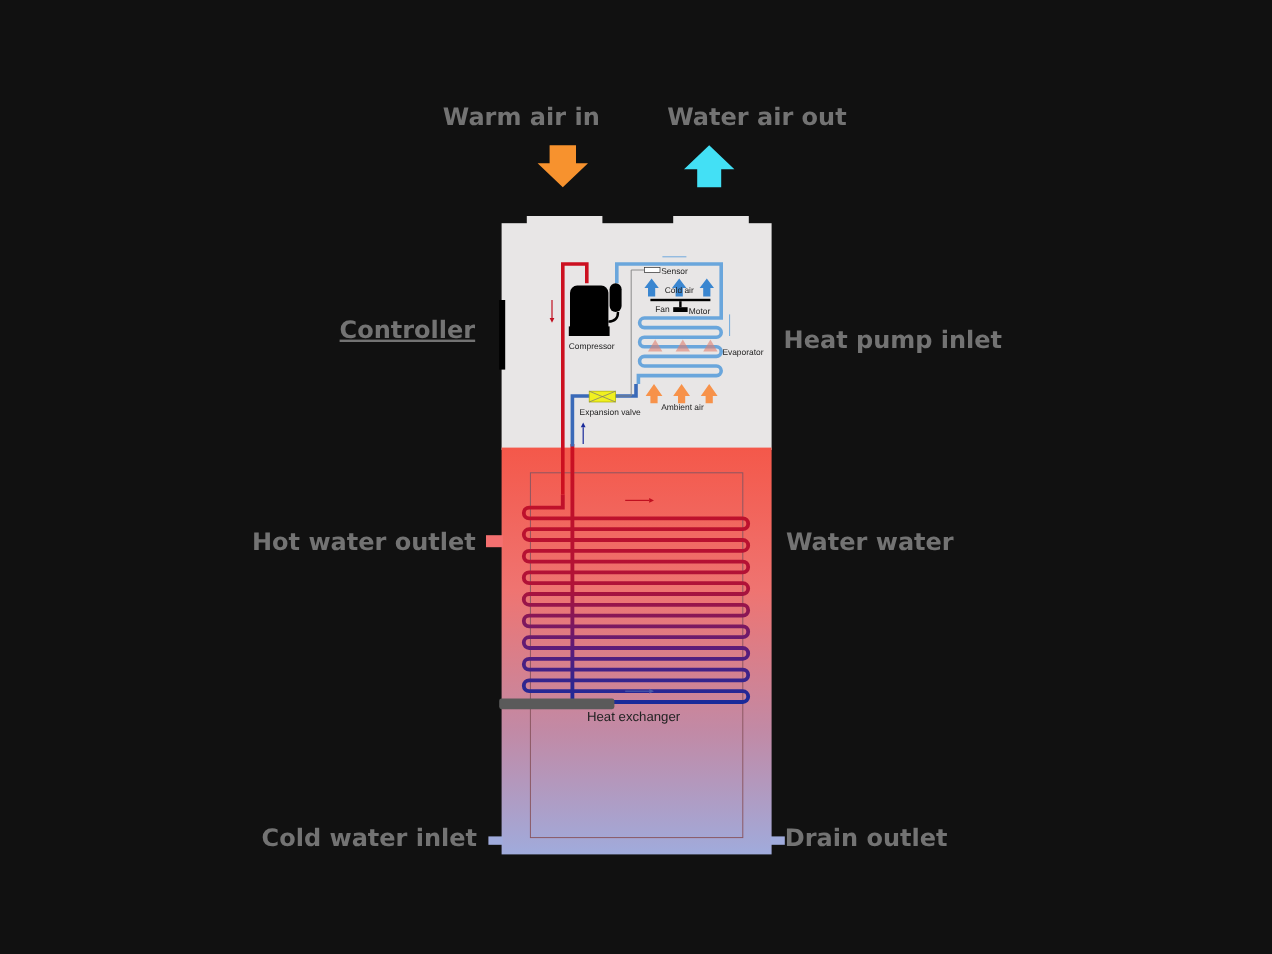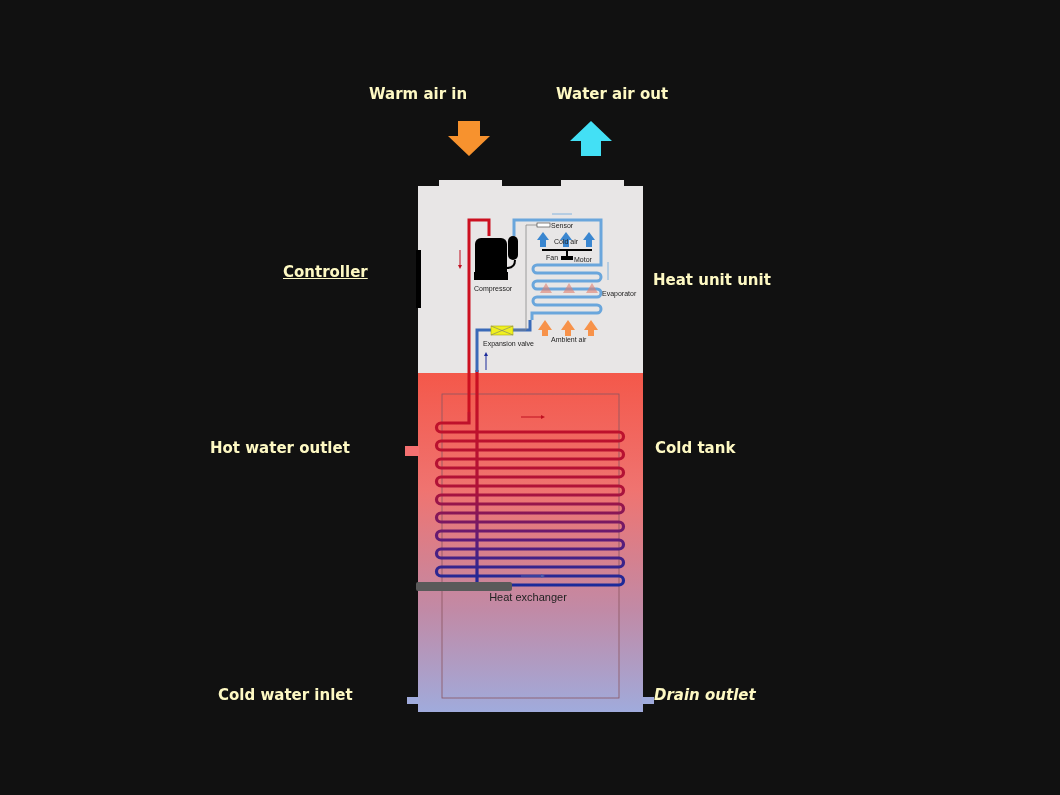--- a/index.html
+++ b/index.html
@@ -1,32 +1,32 @@
 <!DOCTYPE html>
 <html><head>
 <meta charset="utf-8">
 <style>
   html, body { margin:0; padding:0; background:#111111; }
   body { width:1060px; height:795px; position:relative; overflow:hidden; font-family:"DejaVu Sans", sans-serif; }
-  .lbl { position:absolute; color:#fef9c3; font-weight:bold; font-size:15px; white-space:nowrap; line-height:1; }
+  .lbl { position:absolute; color:#737373; font-weight:bold; font-size:20px; white-space:nowrap; line-height:1; }
   svg { position:absolute; left:0; top:0; }
   .small { font-family:"Liberation Sans", sans-serif; font-size:7px; fill:#222; }
 </style>
 </head>
 <body>
 
 <div class="lbl" style="left:369px;top:87px;">Warm air in</div>
 <div class="lbl" style="left:556px;top:87px;">Water air out</div>
 
 <div class="lbl" style="left:283px;top:265px;text-decoration:underline;">Controller</div>
-<div class="lbl" style="left:653px;top:273px;">Heat unit unit</div>
+<div class="lbl" style="left:653px;top:273px;">Heat pump inlet</div>
 <div class="lbl" style="left:210px;top:441px;">Hot water outlet</div>
-<div class="lbl" style="left:655px;top:441px;">Cold tank</div>
+<div class="lbl" style="left:655px;top:441px;">Water water</div>
 <div class="lbl" style="left:218px;top:688px;">Cold water inlet</div>
-<div class="lbl" style="left:654px;top:688px;font-style:italic;">Drain outlet</div>
+<div class="lbl" style="left:654px;top:688px;">Drain outlet</div>
 
 <svg width="1060" height="795" viewBox="0 0 1060 795">
   <defs>
     <linearGradient id="tankGrad" x1="0" y1="0" x2="0" y2="1">
       <stop offset="0" stop-color="#f4584a"></stop>
       <stop offset="0.35" stop-color="#ef7471"></stop>
       <stop offset="0.7" stop-color="#c18aa6"></stop>
       <stop offset="1" stop-color="#a0abdc"></stop>
     </linearGradient>
     <linearGradient id="coilGrad" x1="0" y1="0" x2="0" y2="1">

